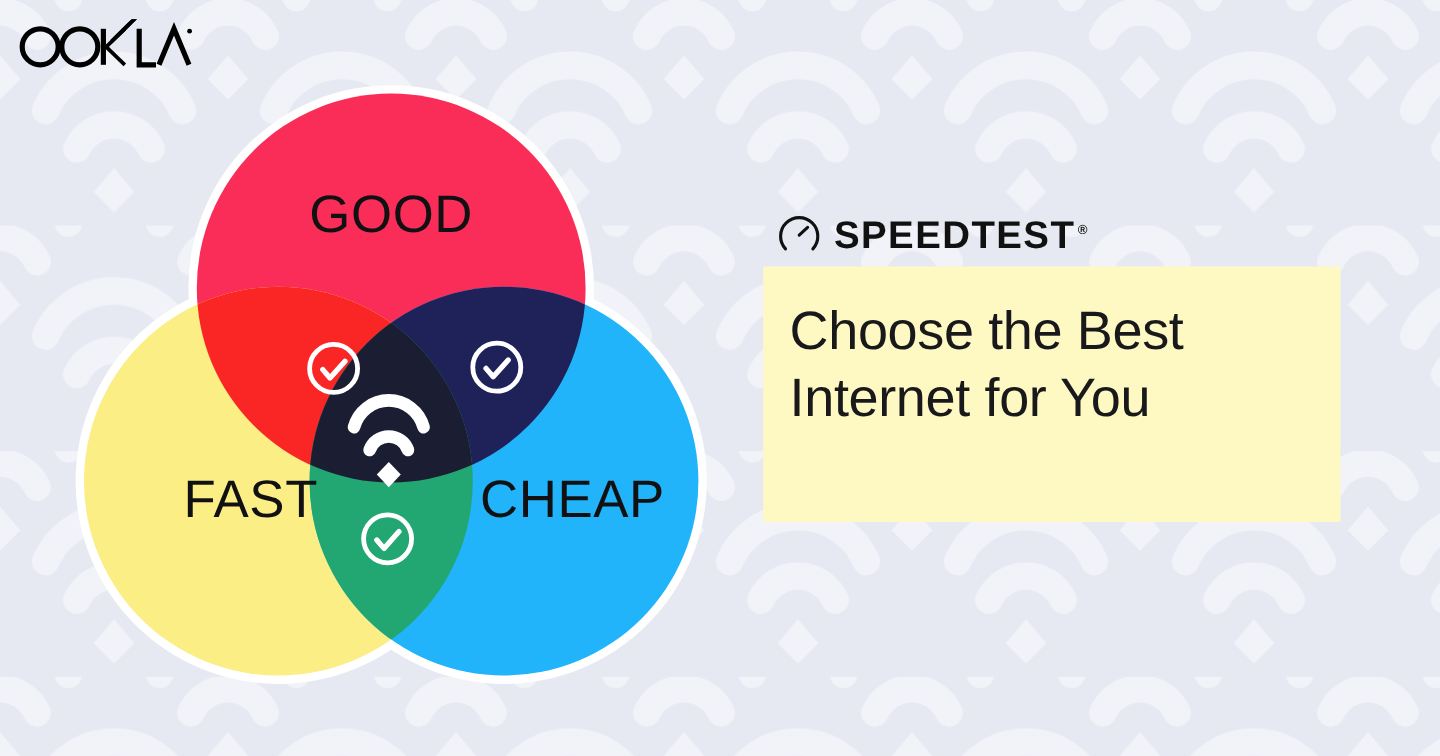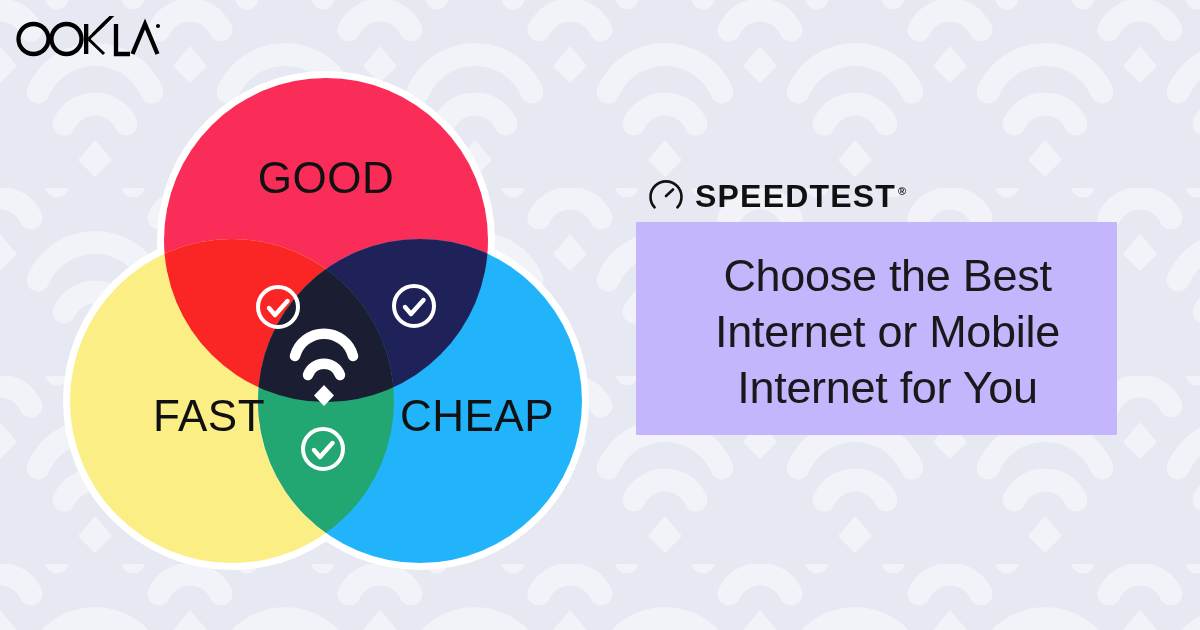--- a/index.html
+++ b/index.html
@@ -26,21 +26,20 @@
   #venn {
     position:absolute; left:46px; top:56px;
     z-index:4;
   }
 
   
   #right-col {
     position:absolute; left:636px; top:170px;
     width:490px;
     z-index:5;
-    text-align:center;
   }
   #speedtest-logo-row {
     display:flex; align-items:center;
     height:52px;
     margin-left:12px;
   }
   #speedtest-wordmark {
     font-family:"Liberation Sans", sans-serif;
     font-weight:bold;
     font-size:32px;
@@ -50,21 +49,21 @@
     line-height:1;
   }
   #speedtest-reg {
     font-size:11px;
     color:#111;
     vertical-align:super;
     margin-left:2px;
     font-weight:bold;
   }
   #headline-card {
-    background:#c4b5fd;
+    background:#fef9c3;
     width:481px;
     height:213px;
     padding:26px 0 0 22px;
   }
   .headline-line {
     font-family:"Liberation Sans", sans-serif;
     font-size:45px;
     font-weight:400;
     line-height:56px;
     color:#19191c;
@@ -202,17 +201,16 @@
       <path d="M 6.6 29.4 A 15.5 15.5 0 1 1 29.4 29.4" fill="none" stroke="#111" stroke-width="2.6" stroke-linecap="round"></path>
       <path d="M 18 18 L 25 11.5" fill="none" stroke="#111" stroke-width="2.6" stroke-linecap="round"></path>
     </svg>
     <span id="speedtest-wordmark">
       <span>SPEEDTEST</span><span id="speedtest-reg">®</span>
     </span>
   </div>
 
   <div id="headline-card">
     <div class="headline-line">Choose the Best</div>
-    <div class="headline-line">Internet or Mobile</div>
     <div class="headline-line">Internet for You</div>
   </div>
 
 </div>
 
 </body></html>

